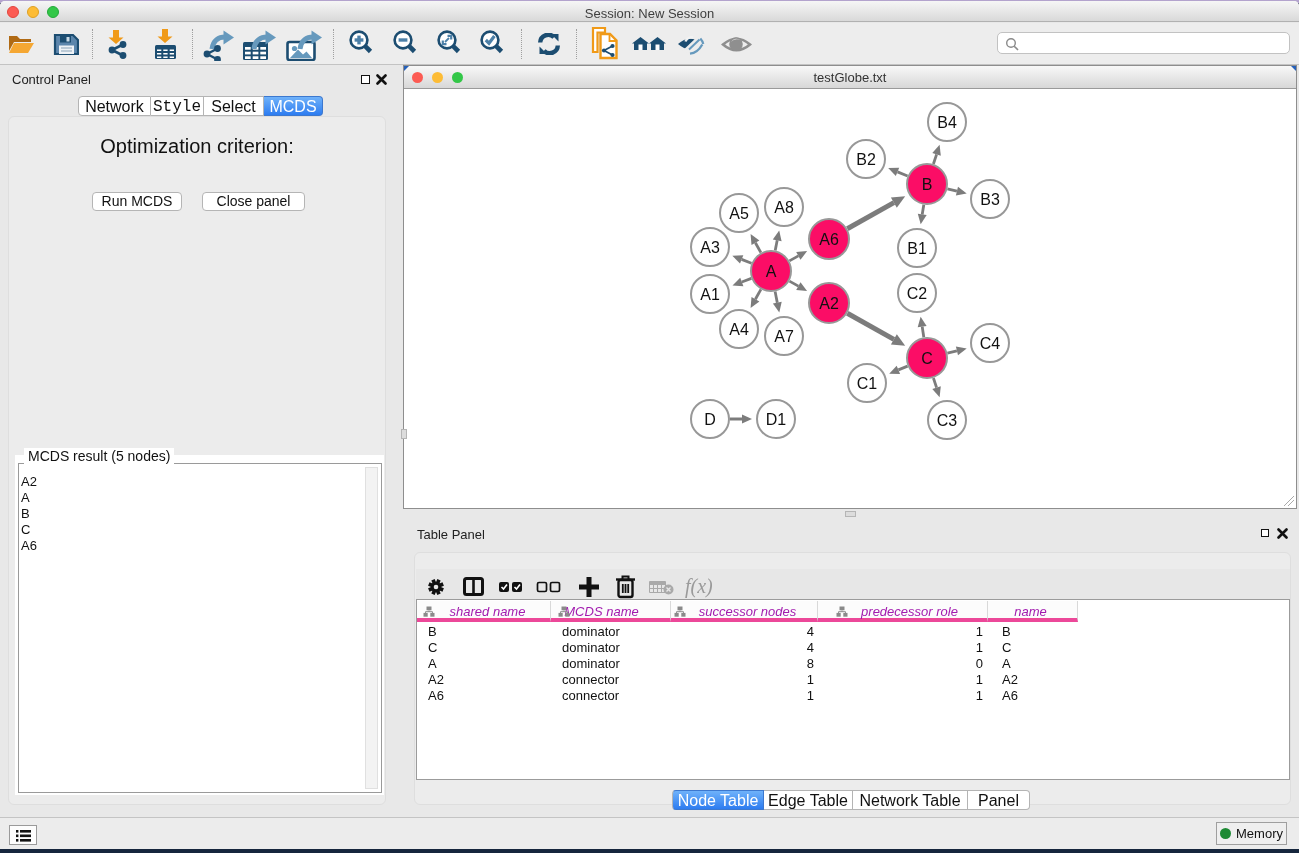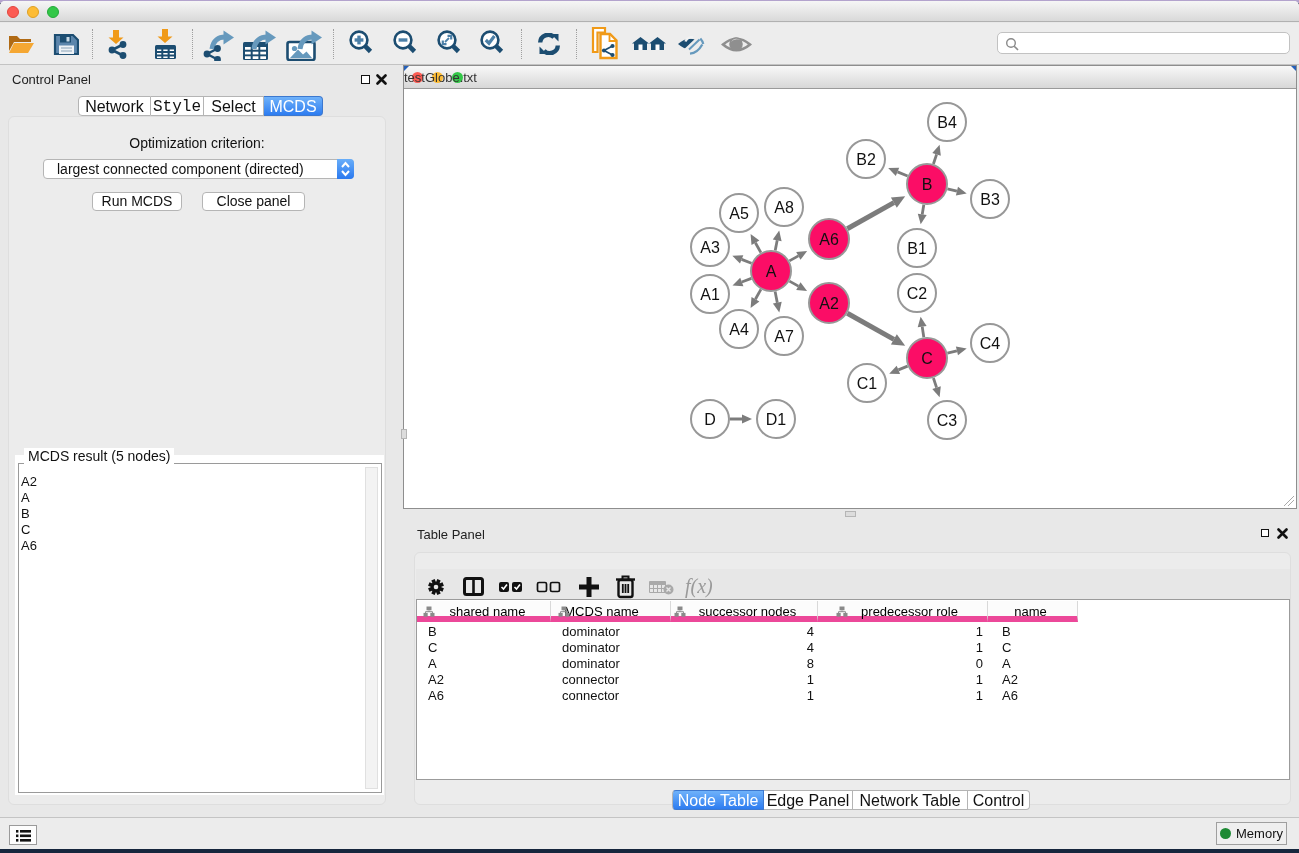--- a/index.html
+++ b/index.html
@@ -19,61 +19,62 @@
 #searchbox { left:997px; top:9px; width:293px; height:22px; background:#fff; border:1px solid #c2c2c2; border-radius:5px; }
 
 #cptitle { left:12px; top:71px; font-size:13px; color:#222; }
 #cpfloat { left:361px; top:74px; width:9px; height:9px; border:1.5px solid #111; background:#fff; }
 #cppanel { left:8px; top:115px; width:378px; height:689px; background:#ececec; border:1px solid #dedede; border-radius:6px; }
 .tabbar { display:flex; height:20px; font-size:16px; color:#111; }
 .tab { background:#fff; border:1px solid #b4b4b4; border-left:none; padding:1px 0 0 0; text-align:center; }
 .tabsel { background:linear-gradient(#6fb2fa,#2d7cf0); color:#fff; border-color:#3c78cf; }
 #cptabs { left:78px; top:95px; width:245px; }
 #cptabs .tab:first-child { border-left:1px solid #b4b4b4; border-radius:4px 0 0 4px; }
-#optlabel { left:0px; top:134px; width:394px; text-align:center; font-size:14px; color:#111; }
+#optlabel { left:0px; top:134px; width:394px; text-align:center; font-size:20px; color:#111; }
 #dropdown { left:43px; top:158px; width:311px; height:20px; background:#fff; border:1px solid #b5b5b5; border-radius:4px; font-size:14px; color:#111; line-height:19px; padding-left:13px; }
 #ddbtn { right:-1px; top:-1px; width:17px; height:20px; background:linear-gradient(#69aef9,#2a79ef); border-radius:0 4px 4px 0; }
 .btn { background:#fff; border:1px solid #b5b5b5; border-radius:4px; font-size:14px; color:#111; text-align:center; height:19px; line-height:17px; }
 #btnrun { left:92px; top:191px; width:90px; }
 #btnclose { left:202px; top:191px; width:103px; }
 
 #mcdsbox { left:15px; top:454px; width:369px; height:340px; background:#fff; }
 #mcdsfs { left:3px; top:8px; right:2px; bottom:2px; border:1px solid #9a9a9a; }
 #mcdslabel { left:9px; top:-7px; background:#fff; padding:0 4px; font-size:14px; color:#111; }
 #mcdslist { left:1px; top:19px; font-size:13px; color:#111; line-height:16px; padding-left:5px; }
 #mcdsscroll { right:6px; top:12px; width:13px; height:322px; background:#f3f3f3; border:1px solid #e0e0e0; }
 
 #netwin { left:403px; top:64px; width:894px; height:444px; background:#fff; border:1px solid #8e8e8e; }
 #nettitle { left:0; top:0; width:100%; height:23px; background:linear-gradient(#f8f8f8,#d7d7d7); border-bottom:1px solid #9a9a9a; }
-#nettext { width:100%; top:4px; font-size:13px; color:#333; }
+#nettext { width:100%; text-align:center; top:4px; font-size:13px; color:#333; }
 .tl2 { width:11px; height:11px; border-radius:50%; top:6px; }
 .bluecorner { width:0; height:0; top:0; }
 
 #tptitle { left:417px; top:526px; font-size:13px; color:#222; }
 #tpfloat { left:1261px; top:528px; width:8px; height:8px; border:1.5px solid #111; background:#fff; }
 #tppanel { left:414px; top:551px; width:877px; height:253px; background:#ececec; border:1px solid #dedede; border-radius:6px; }
 #tptoolbar { left:1px; top:16px; width:874px; height:36px; background:#e7e7e7; border-bottom:1px solid #dcdcdc; }
 #tptable { left:1px; top:46px; width:874px; height:181px; background:#fff; border:1px solid #9b9b9b; }
-.th { top:1px; height:21px; background:#fcfcfc; border-right:1px solid #d9d9d9; border-bottom:6px solid #ec4899; font-size:13px; color:#000000; text-align:center; line-height:21px; }
+.th { top:1px; height:21px; background:#fcfcfc; border-right:1px solid #d9d9d9; border-bottom:4px solid #ec4899; font-size:13px; color:#a21caf; text-align:center; line-height:21px;font-style:italic; }
 .td { font-size:13px; color:#111; height:16px; }
 #tabs2 { left:672px; top:789px; width:358px; }
 #tabs2 .tab:first-child { border-left:1px solid #b4b4b4; border-radius:4px 0 0 4px; }
 
 #statusbar { left:0; top:816px; width:1299px; height:32px; background:#ececec; border-top:1px solid #c4c4c4;padding-left:12px; }
 #listbtn { left:9px; top:7px; width:28px; height:20px; background:#fdfdfd; border:1px solid #9a9a9a; }
 #membtn { left:1216px; top:4px; width:71px; height:23px; background:#efefef; border:1px solid #9f9f9f; font-size:13px; color:#111; display:flex; align-items:center; justify-content:center; }
 </style>
 </head>
 <body>
 <div class="abs" id="walltop"></div>
 <div class="abs" id="appwin">
   <div class="abs" id="titlebar">
     <div class="abs tl" style="left:7px;background:#fc5b53;border:1px solid #e2463d;"></div>
     <div class="abs tl" style="left:27px;background:#fdbc35;border:1px solid #dfa023;"></div>
     <div class="abs tl" style="left:47px;background:#33c748;border:1px solid #24a939;"></div>
+    <div class="abs" id="titletext">Session: New Session</div>
   </div>
   <div class="abs" id="toolbar">
     <svg class="abs" style="left:7px;top:9px" width="28" height="24" viewBox="0 0 28 24">
         <path d="M2 4 L10 4 L13 7 L24 7 L24 10 L7 10 L2 19 Z" fill="#b06a14"></path>
         <path d="M7 11 L27 11 L21 21 L2 21 Z" fill="#f5a733"></path>
       </svg>
     <svg class="abs" style="left:53px;top:9px" width="26" height="25" viewBox="0 0 26 25">
         <path d="M2 3 L20 3 L25 8 L25 22 L2 22 Z" fill="#5c86ac" stroke="#1c4d71" stroke-width="2.2"></path>
         <rect x="7" y="4" width="11" height="6.5" fill="#1c4d71"></rect>
         <rect x="13.5" y="5" width="3" height="4.5" fill="#c8d9e6"></rect>
@@ -210,28 +211,20 @@
       <path d="M1.5 1.5 L9.5 9.5 M9.5 1.5 L1.5 9.5" stroke="#111" stroke-width="2.6" stroke-linecap="round"></path>
     </svg>
   <div class="abs" id="cppanel"></div>
   <div class="abs tabbar" id="cptabs">
     <div class="tab" style="width:73px;">Network</div>
     <div class="tab" style="width:53px;font-family:Liberation Mono, monospace;">Style</div>
     <div class="tab" style="width:60px;">Select</div>
     <div class="tab tabsel" style="width:59px;border-radius:0 4px 4px 0;">MCDS</div>
   </div>
   <div class="abs" id="optlabel">Optimization criterion:</div>
-  <div class="abs" id="dropdown">largest connected component (directed)
-    <div class="abs" id="ddbtn">
-        <svg class="abs" style="left:3px;top:2px" width="11" height="16" viewBox="0 0 11 16">
-          <path d="M2 6 L5.5 2 L9 6" fill="none" stroke="#fff" stroke-width="2"></path>
-          <path d="M2 10 L5.5 14 L9 10" fill="none" stroke="#fff" stroke-width="2"></path>
-        </svg>
-      </div>
-  </div>
   <div class="abs btn" id="btnrun">Run MCDS</div>
   <div class="abs btn" id="btnclose">Close panel</div>
   <div class="abs" id="mcdsbox">
     <div class="abs" id="mcdsfs"></div>
     <div class="abs" id="mcdslabel">MCDS result (5 nodes)</div>
     <div class="abs" id="mcdslist">A2<br>A<br>B<br>C<br>A6</div>
     <div class="abs" id="mcdsscroll"></div>
   </div>
 
   <div class="abs" id="netwin">
@@ -444,23 +437,23 @@
         <div class="abs td" style="left:585px;top:72px;">A2</div>
         <div class="abs td" style="left:11px;top:88px;">A6</div>
         <div class="abs td" style="left:145px;top:88px;">connector</div>
         <div class="abs td" style="left:254px;width:143px;top:88px;text-align:right;">1</div>
         <div class="abs td" style="left:401px;width:165px;top:88px;text-align:right;">1</div>
         <div class="abs td" style="left:585px;top:88px;">A6</div>
       </div>
   </div>
   <div class="abs tabbar" id="tabs2">
     <div class="tab tabsel" style="width:92px;border-radius:4px 0 0 4px;">Node Table</div>
-    <div class="tab" style="width:89px;">Edge Panel</div>
+    <div class="tab" style="width:89px;">Edge Table</div>
     <div class="tab" style="width:115px;">Network Table</div>
-    <div class="tab" style="width:62px;border-radius:0 4px 4px 0;">Control</div>
+    <div class="tab" style="width:62px;border-radius:0 4px 4px 0;">Panel</div>
   </div>
 
   <div class="abs" id="statusbar">
     <div class="abs" id="listbtn">
         <svg class="abs" style="left:6px;top:3px" width="15" height="13" viewBox="0 0 15 13">
           <rect x="4" y="1.0" width="11" height="2.6" fill="#111"></rect>
           <rect x="0" y="1.0" width="2.4" height="2.6" fill="#111"></rect>
           <rect x="4" y="5.5" width="11" height="2.6" fill="#111"></rect>
           <rect x="0" y="5.5" width="2.4" height="2.6" fill="#111"></rect>
           <rect x="4" y="10.0" width="11" height="2.6" fill="#111"></rect>

